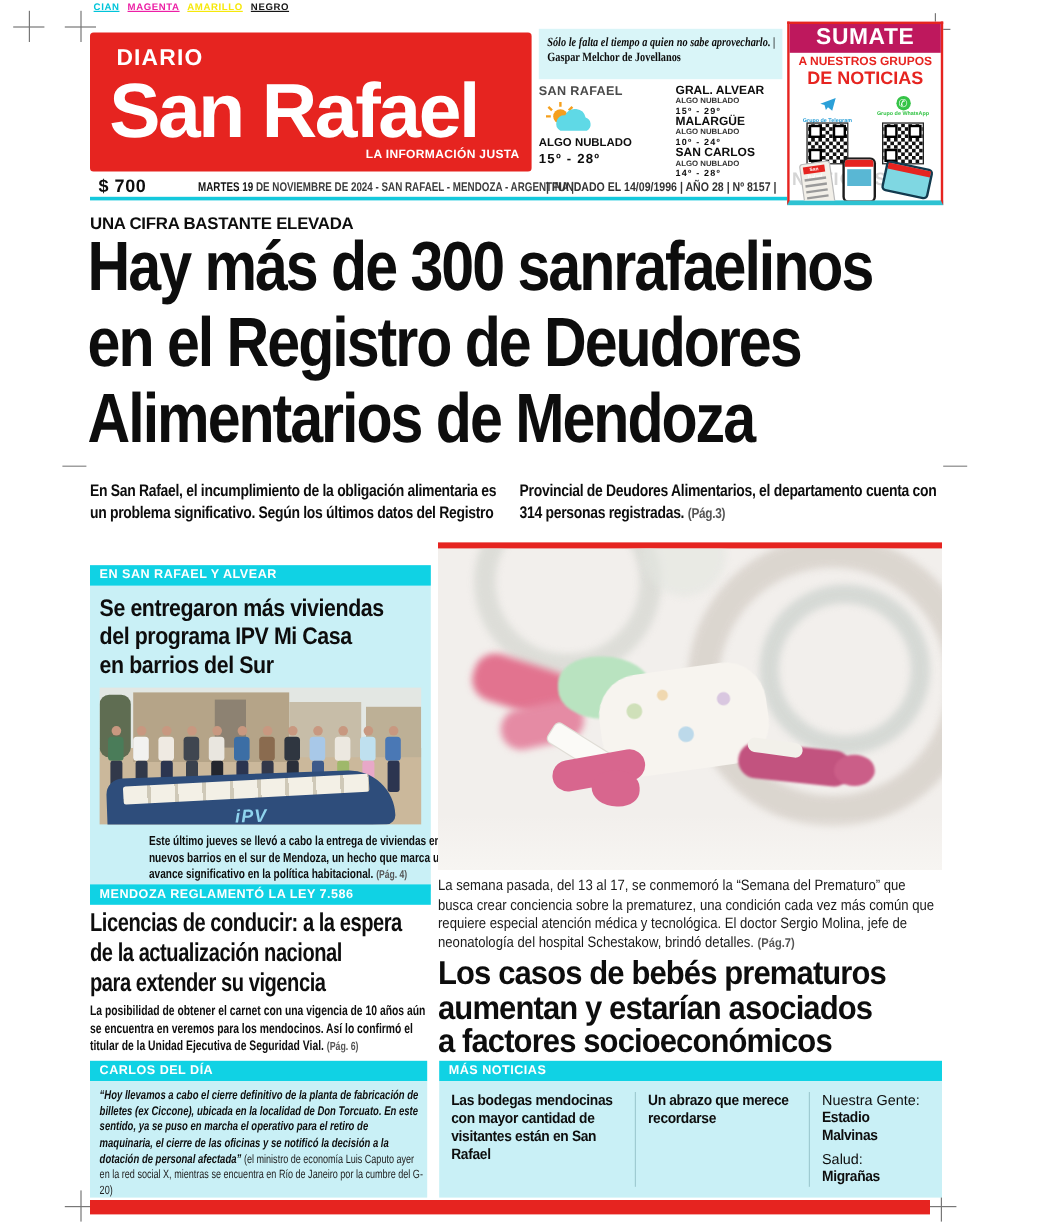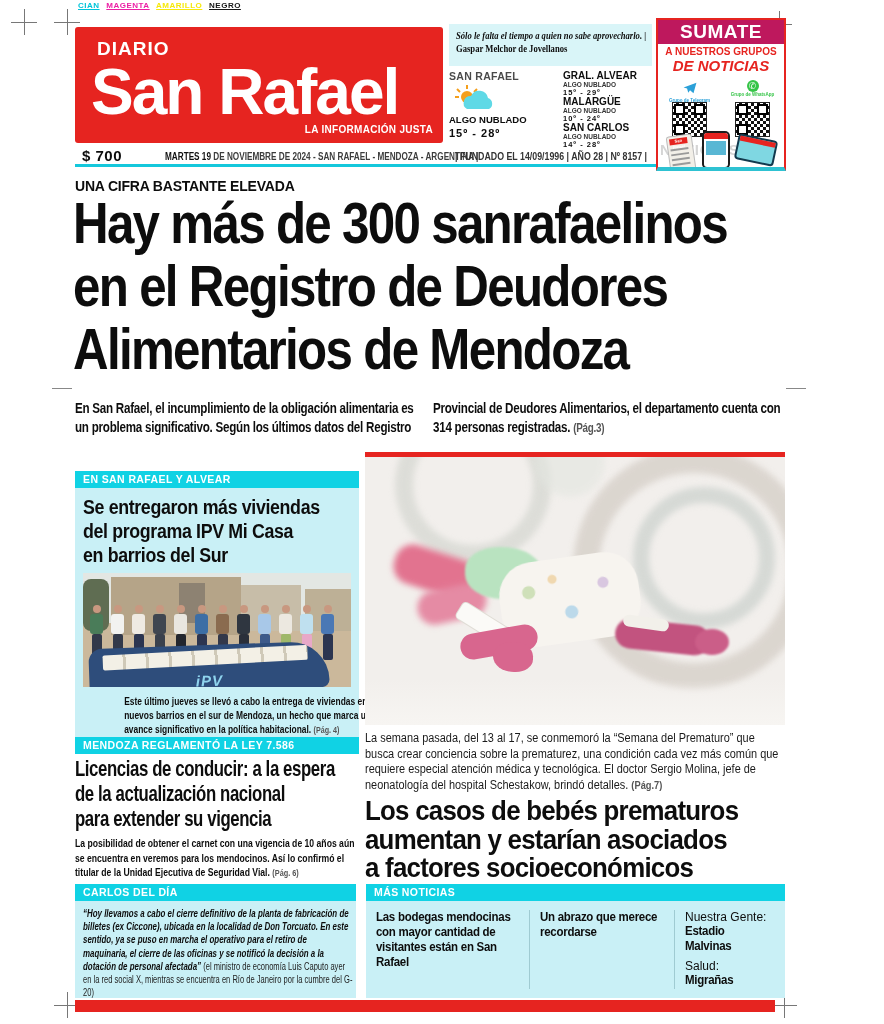--- a/index.html
+++ b/index.html
@@ -40,21 +40,21 @@
   
   .price{left:82px;top:147px;font-size:15px;font-weight:800;letter-spacing:.5px;}
   .dateline{left:165px;top:150px;font-size:10.5px;font-weight:700;color:#3c3c3c;white-space:nowrap;width:378px;transform:scaleX(.78);}
   .dateline b{color:#111;font-weight:800;}
   .founded{left:455px;top:150px;font-size:10.5px;font-weight:700;color:#333;white-space:nowrap;width:240px;transform:scaleX(.84);}
   .cyanrule{left:75px;top:164px;width:710px;height:3px;background:#14c8dc;}
   
   .promo{left:656px;top:18px;width:130px;height:153px;background:#fff;border:2px solid #e62420;border-bottom:4px solid #2ec2d2;box-sizing:border-box;z-index:5;}
   .promo .band{height:24px;background:#be185d;color:#fff;text-align:center;font-size:19px;font-weight:800;letter-spacing:.5px;line-height:24px;}
   .promo .l1{color:#e62420;text-align:center;font-size:10px;font-weight:800;margin-top:2px;}
-  .promo .l2{color:#e62420;text-align:center;font-size:15px;font-weight:800;margin-top:0;font-style:italic;}
+  .promo .l2{color:#e62420;text-align:center;font-size:15px;font-weight:800;margin-top:0;}
   .icons{position:absolute;left:0;top:60px;width:100%;display:flex;justify-content:space-around;}
   .icell{text-align:center;width:50px;}
   .ilabel-t{font-size:4.5px;font-weight:800;color:#2ba0d8;}
   .ilabel-w{font-size:4.5px;font-weight:800;color:#35c447;}
   .wapp{width:12px;height:12px;border-radius:50%;background:#35c447;color:#fff;font-size:9px;line-height:12px;margin:0 auto;}
   .qrrow{position:absolute;left:0;top:83px;width:100%;display:flex;justify-content:space-around;}
   .qr{position:relative;width:33px;height:33px;background:conic-gradient(#111 25%,#fff 0 50%,#111 0 75%,#fff 0) 0 0/6px 6px;outline:1px solid #222;}
   .qr::before,.qr::after{content:"";position:absolute;width:7px;height:7px;border:2px solid #000;background:#fff;top:1px;}
   .qr::before{left:1px;} .qr::after{right:1px;}
   .qr .qm{position:absolute;width:7px;height:7px;border:2px solid #000;background:#fff;bottom:1px;left:1px;}

